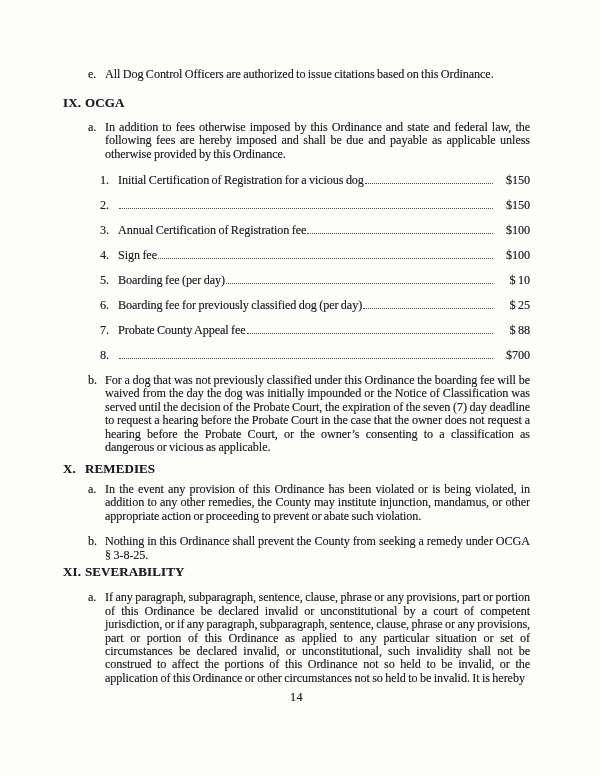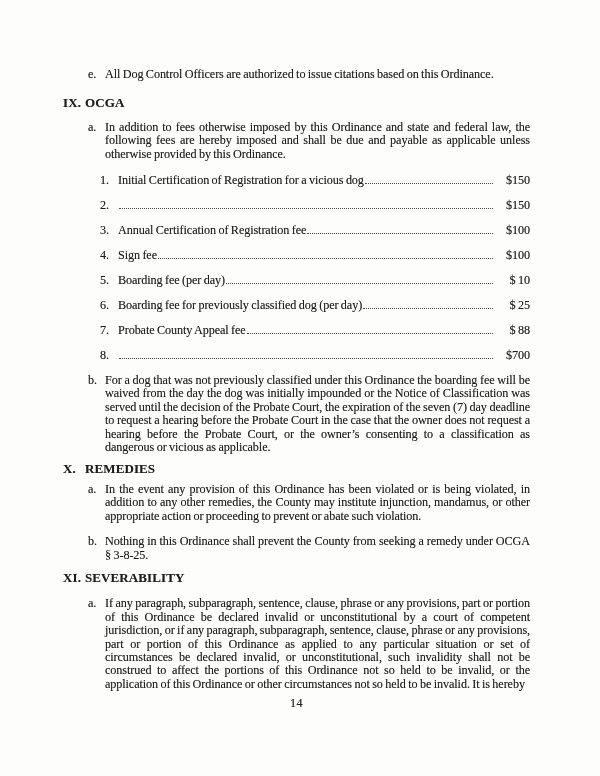--- a/index.html
+++ b/index.html
@@ -53,21 +53,21 @@
   }
   .fee-row .amount { flex: 0 0 34px; text-align: right; white-space: pre; }
 
   
   .mt-head-ix   { margin-top: 15px; }
   .mt-fees-a    { margin-top: 11px; }
   .mt-fees-b    { margin-top: 10px; }
   .mt-head-x    { margin-top: 8px; }
   .mt-rem-a     { margin-top: 7px; }
   .mt-rem-b     { margin-top: 12px; }
-  .mt-head-xi   { margin-top: 9px; }
+  .mt-head-xi   { margin-top: 3px; }
   .mt-sev-a     { margin-top: 13px; }
 
   .page-number {
     margin-top: 6px;
     text-align: center;
     letter-spacing: 0.3px;
   }
 </style>
 </head>
 <body>

